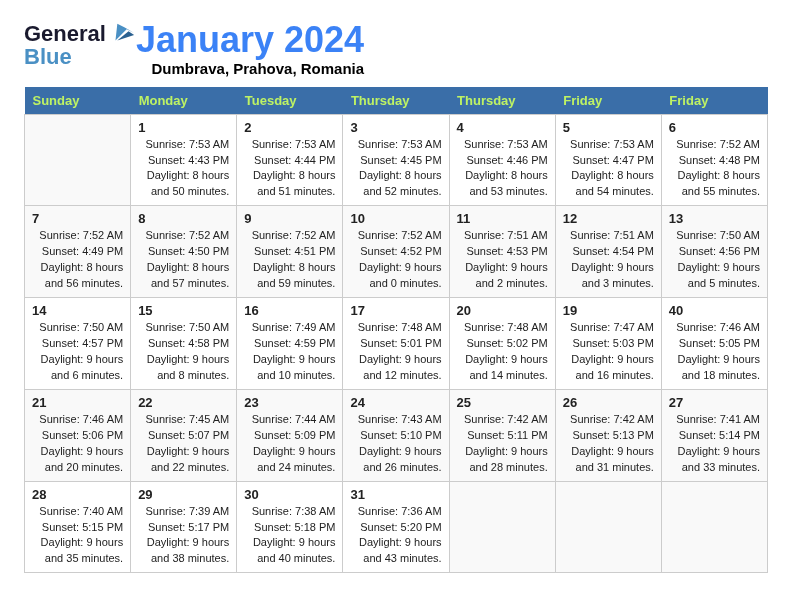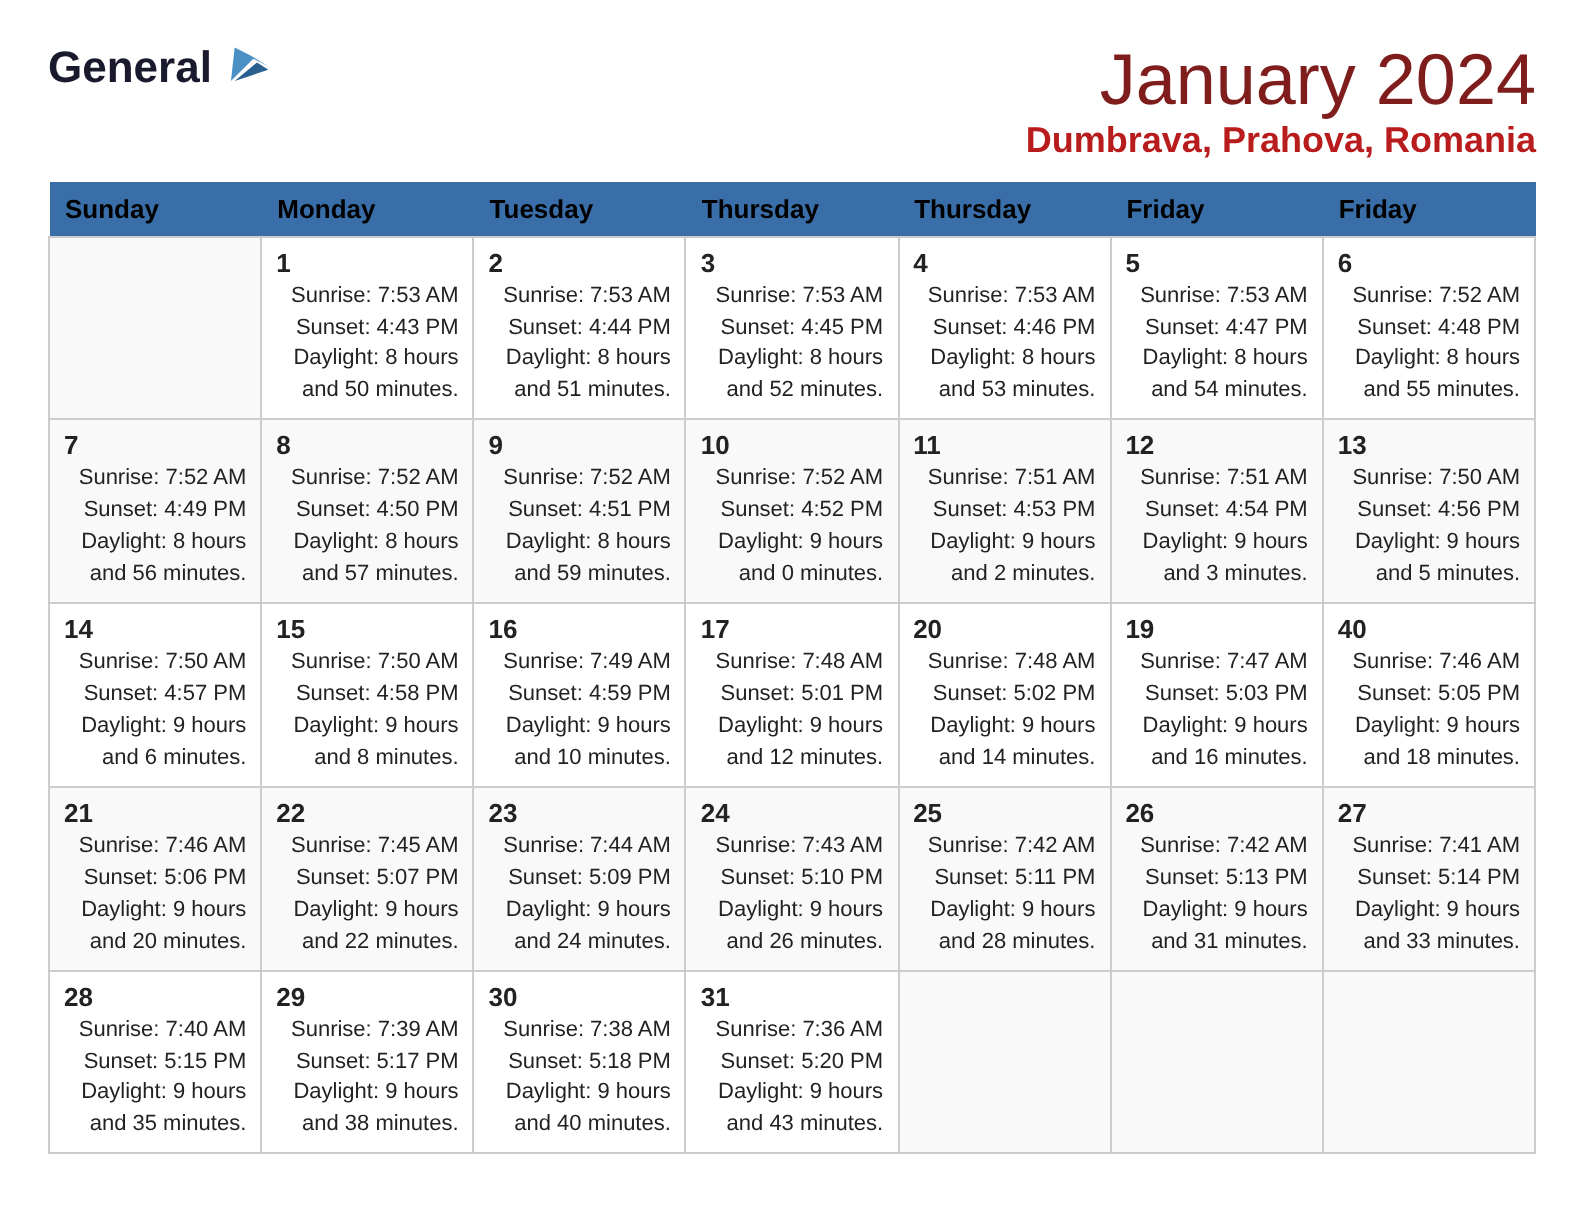--- a/index.html
+++ b/index.html
@@ -5,21 +5,21 @@
     * { box-sizing: border-box; margin: 0; padding: 0; }
     body {
       font-family: Arial, sans-serif;
       background: #fff;
       width: 792px;
       min-height: 612px;
       padding: 20px 24px 20px 24px;
     }
     .header-area {
       display: flex;
-      justify-content: space-between;
+      justify-content: flex-start;
       align-items: flex-start;
       margin-bottom: 10px;
     }
     .logo {
       display: flex;
       align-items: center;
     }
     .logo-text {
       font-size: 22px;
       font-weight: bold;
@@ -32,37 +32,37 @@
     .logo-icon {
       width: 28px;
       height: 28px;
       margin-left: 2px;
     }
     .title-area {
       text-align: right;
     }
     .month-title {
       font-size: 36px;
-      font-weight: normal;
-      color: #7f1d1d;
+      font-weight: bold;
+      color: #3b82f6;
       line-height: 1.1;
     }
     .location-subtitle {
-      font-size: 18px;
-      color: #b91c1c;
+      font-size: 15px;
+      color: #000000;
       font-weight: bold;
     }
     table {
       width: 100%;
       border-collapse: collapse;
       table-layout: fixed;
     }
     th {
       background-color: #3a6ea8;
-      color: #000000;
+      color: #bef264;
       text-align: left;
       padding: 6px 8px;
       font-size: 13px;
       font-weight: bold;
     }
     td {
       border: 1px solid #ccc;
       vertical-align: top;
       padding: 5px 7px;
       font-size: 11px;
@@ -100,20 +100,21 @@
     <div>
       <div style="display:flex;align-items:center;">
         <span class="logo-text">
           <span style="color:#1a1a2e">General</span>
         </span>
         <svg class="logo-icon" viewBox="0 0 30 30" xmlns="http://www.w3.org/2000/svg">
           <polygon points="8,22 20,10 28,14 18,8 10,4" fill="#4a90c4"></polygon>
           <polygon points="10,22 22,12 28,16" fill="#2a6090"></polygon>
         </svg>
       </div>
+      <div style="color:#4a90c4;font-size:22px;font-weight:bold;margin-top:-4px;">Blue</div>
     </div>
   </div>
   <div class="title-area">
     <div class="month-title">January 2024</div>
     <div class="location-subtitle">Dumbrava, Prahova, Romania</div>
   </div>
 </div>
 
 <table>
   <thead>

